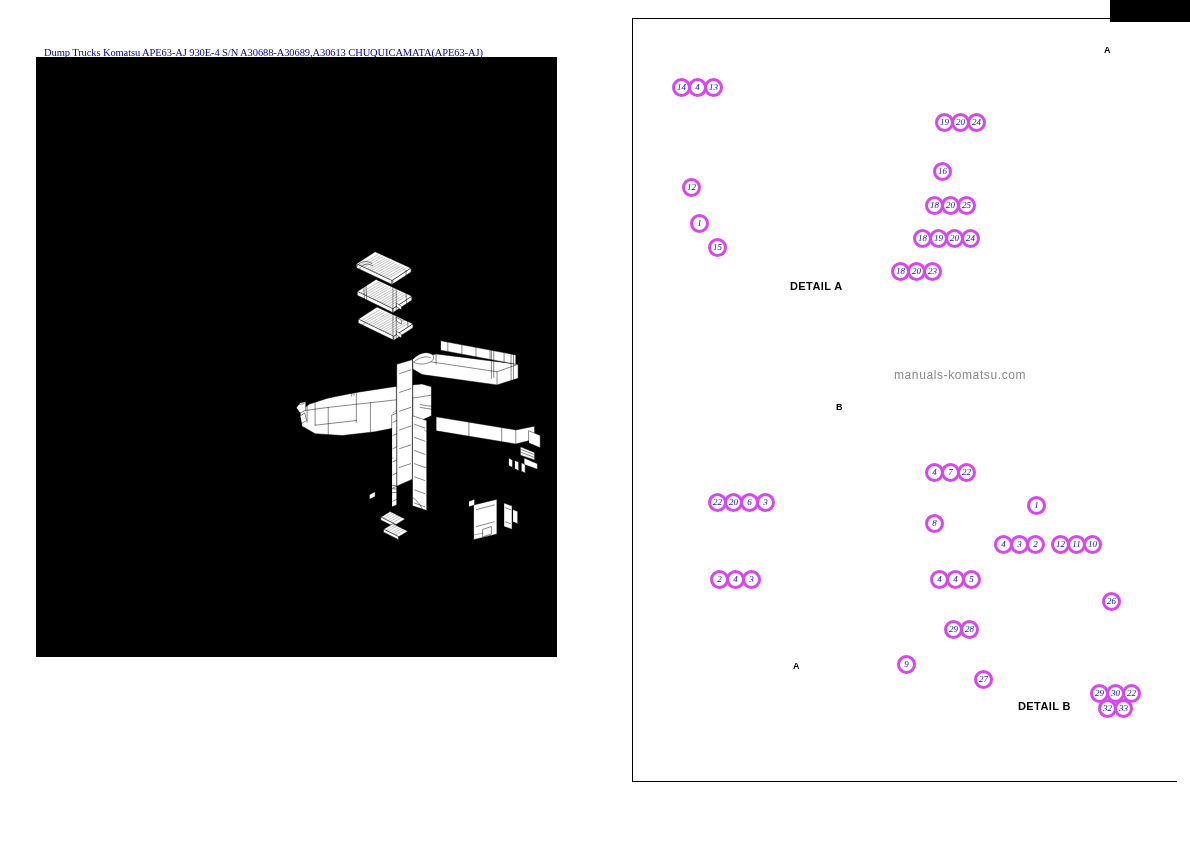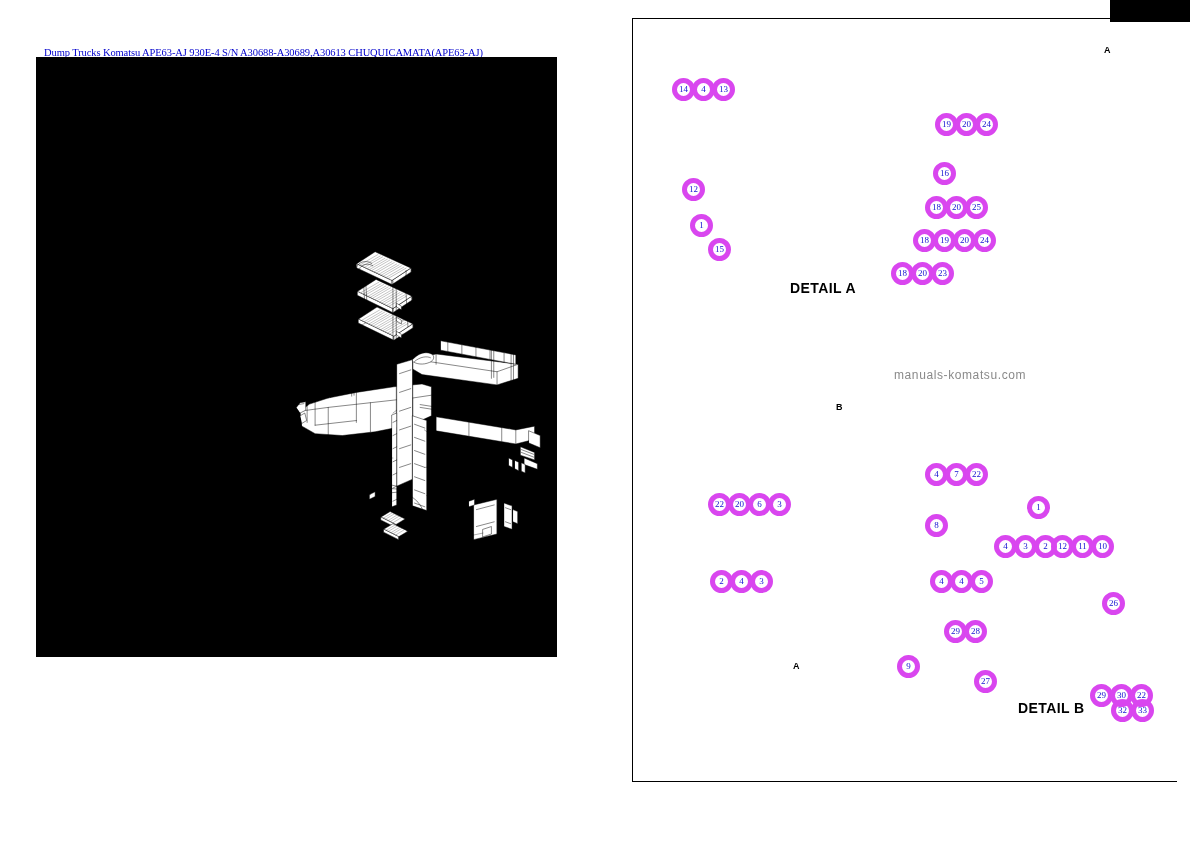--- a/index.html
+++ b/index.html
@@ -81,35 +81,36 @@
   .callout {
     position: absolute;
     color: #1414d2;
     font-family: "Liberation Serif", serif;
     font-size: 11px;
     white-space: nowrap;
     line-height: 1;
   }
   .callout span {
     display: inline-block;
-    border: 5px solid #d946ef;
+    border: 3px solid #d946ef;
     border-radius: 50%;
     width: 13px;
     height: 13px;
     line-height: 12px;
     text-align: center;
     font-size: 9px;
     margin-right: -3px;
     background: transparent;
+    font-style: italic;
   }
   .detail-label {
     position: absolute;
     color: #000;
     font-family: "Liberation Sans", sans-serif;
-    font-size: 14px;
+    font-size: 11px;
     font-weight: bold;
     letter-spacing: 0.4px;
   }
   .sect-letter {
     position: absolute;
     color: #000;
     font-family: "Liberation Sans", sans-serif;
     font-size: 9px;
     font-weight: bold;
   }
@@ -432,19 +433,19 @@
     <div class="callout" style="left: 925px; top: 514px;"><span>8</span></div>
     <div class="callout" style="left: 994px; top: 535px;"><span>4</span><span>3</span><span>2</span></div>
     <div class="callout" style="left: 1051px; top: 535px;"><span>12</span><span>11</span><span>10</span></div>
     <div class="callout" style="left: 710px; top: 570px;"><span>2</span><span>4</span><span>3</span></div>
     <div class="callout" style="left: 930px; top: 570px;"><span>4</span><span>4</span><span>5</span></div>
     <div class="callout" style="left: 1102px; top: 580px; margin-top: 12px;"><span>26</span></div>
     <div class="callout" style="left: 944px; top: 620px;"><span>29</span><span>28</span></div>
     <div class="callout" style="left: 897px; top: 655px;"><span>9</span></div>
     <div class="callout" style="left: 974px; top: 670px;"><span>27</span></div>
     <div class="callout" style="left: 1090px; top: 684px;"><span>29</span><span>30</span><span>22</span></div>
-    <div class="callout" style="left: 1098px; top: 699px; margin-left: 13px;"><span>32</span><span>33</span></div>
+    <div class="callout" style="left: 1098px; top: 699px;"><span>32</span><span>33</span></div>
     <div class="detail-label" style="left: 790px; top: 280px;">DETAIL A</div>
     <div class="detail-label" style="left: 1018px; top: 700px;">DETAIL B</div>
     <div class="sect-letter" style="left: 1104px; top: 45px;">A</div>
     <div class="sect-letter" style="left: 836px; top: 402px;">B</div>
     <div class="sect-letter" style="left: 793px; top: 661px;">A</div>
   </div>
 
 </body></html>

